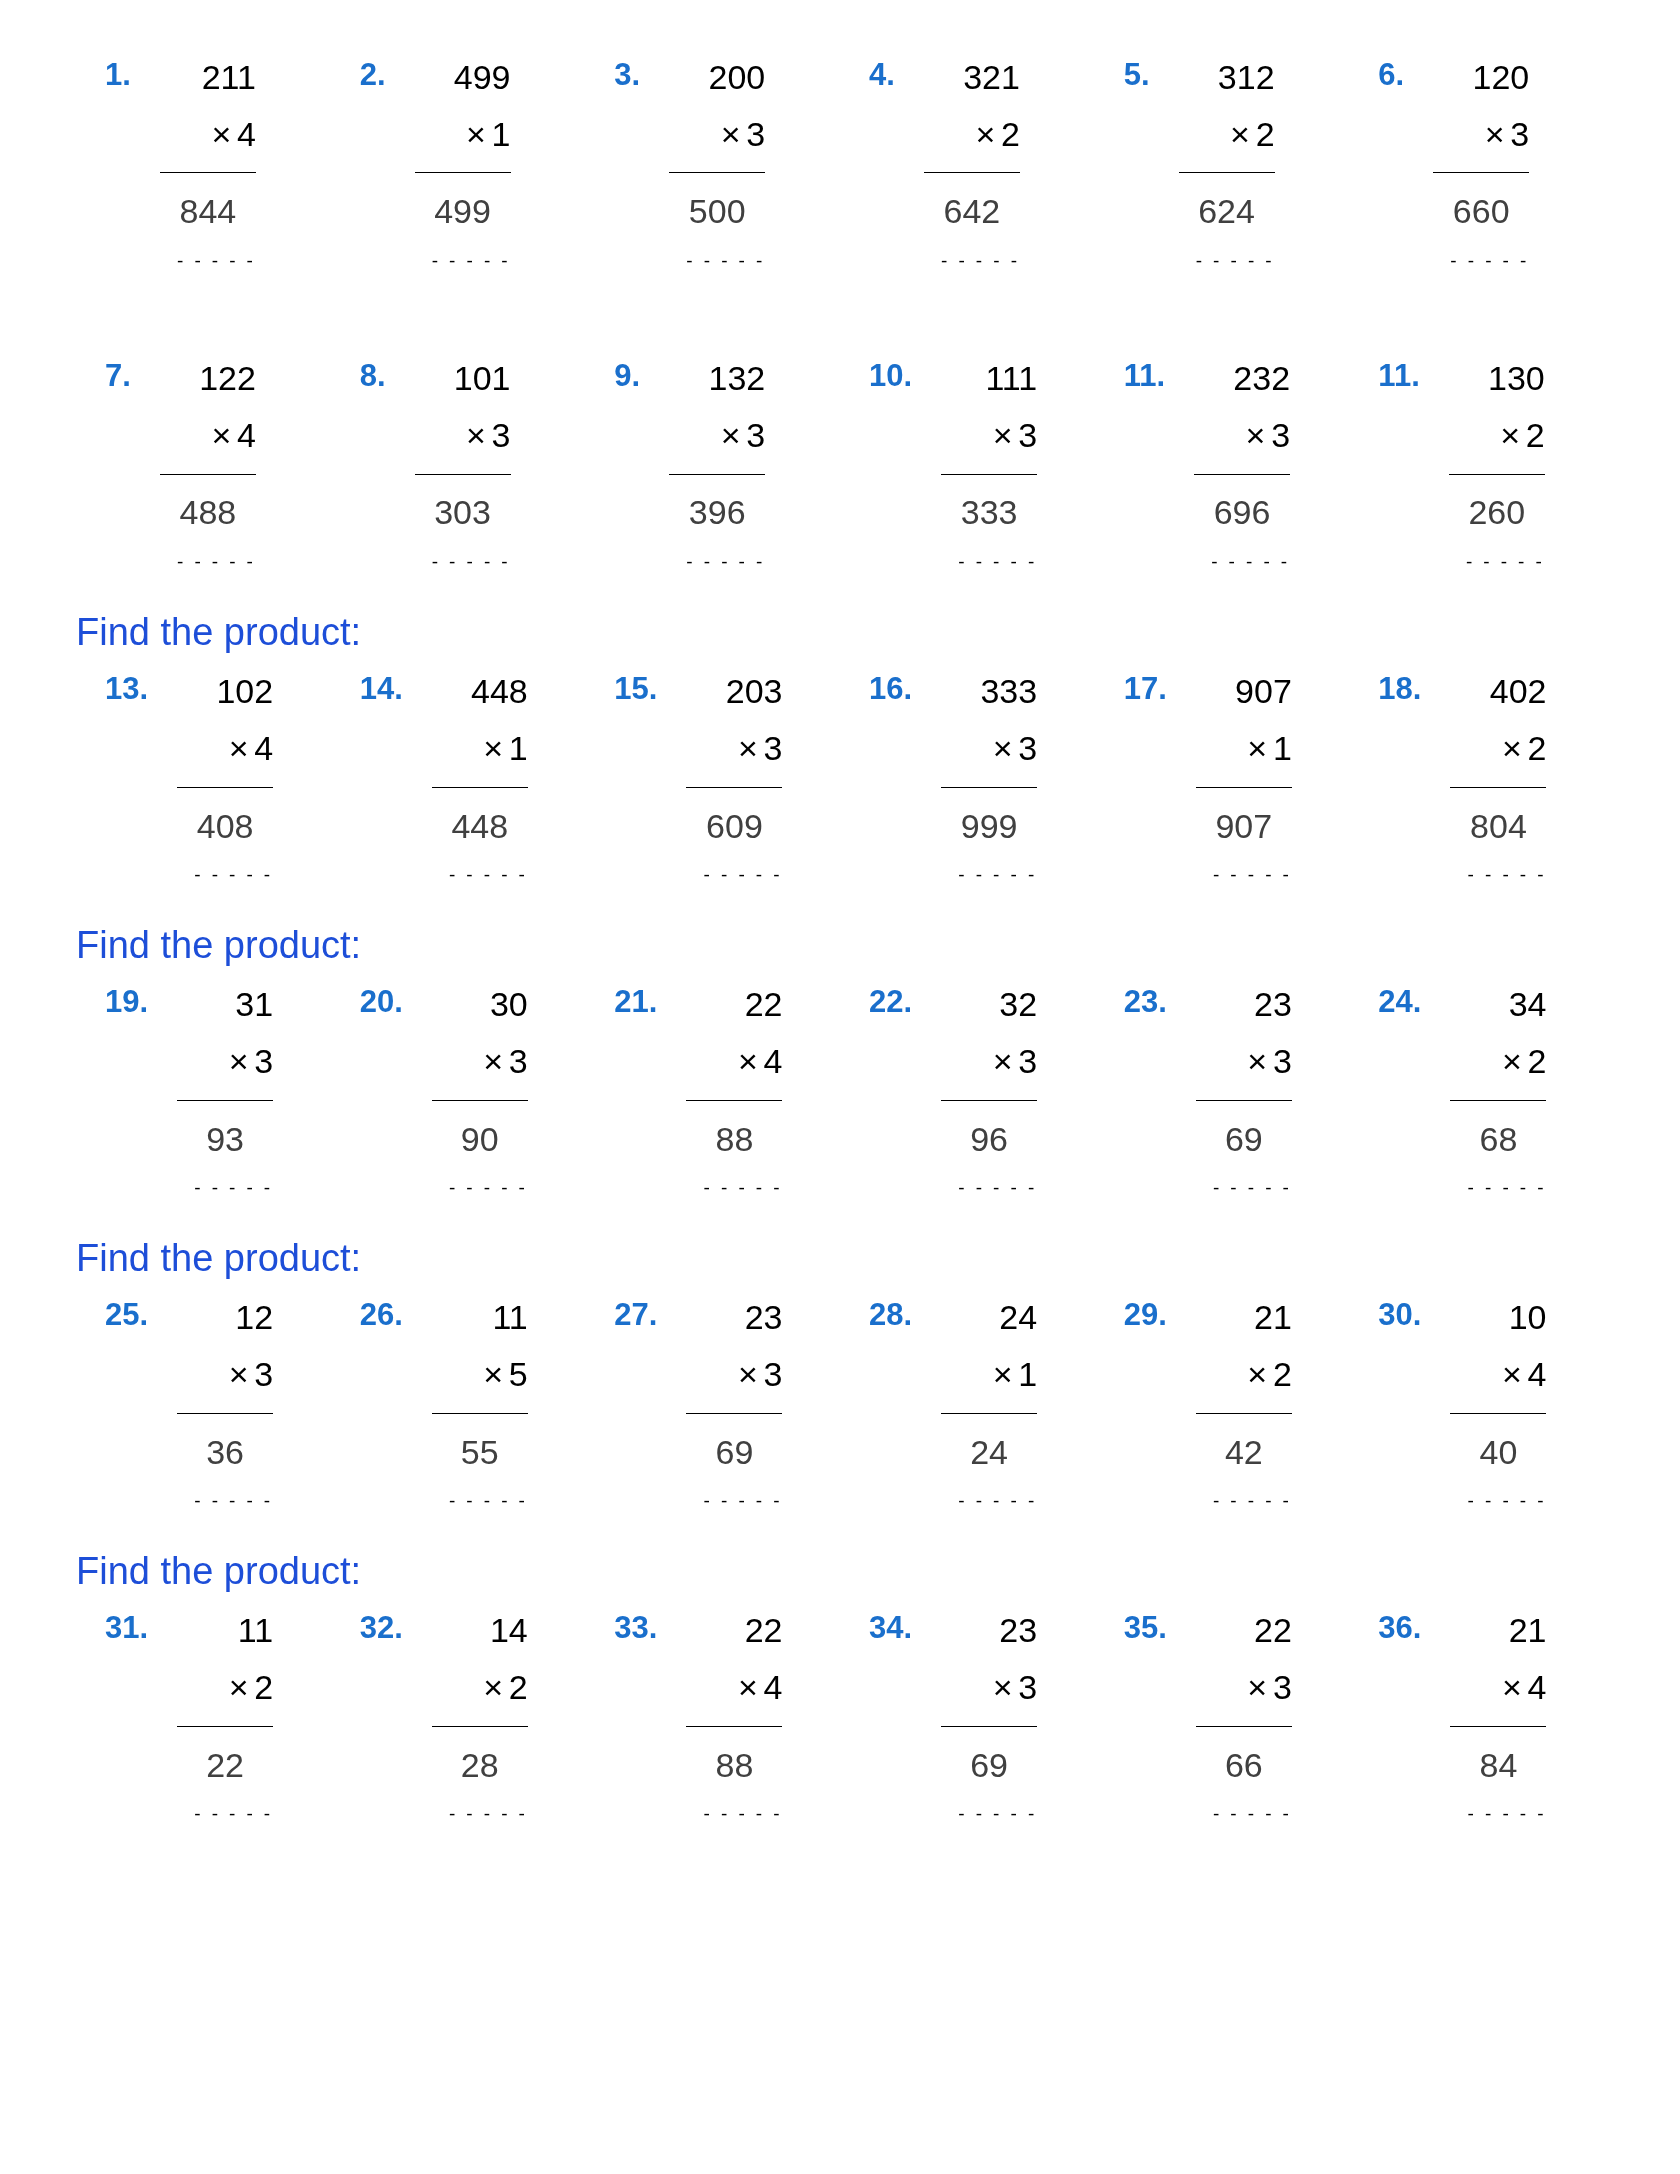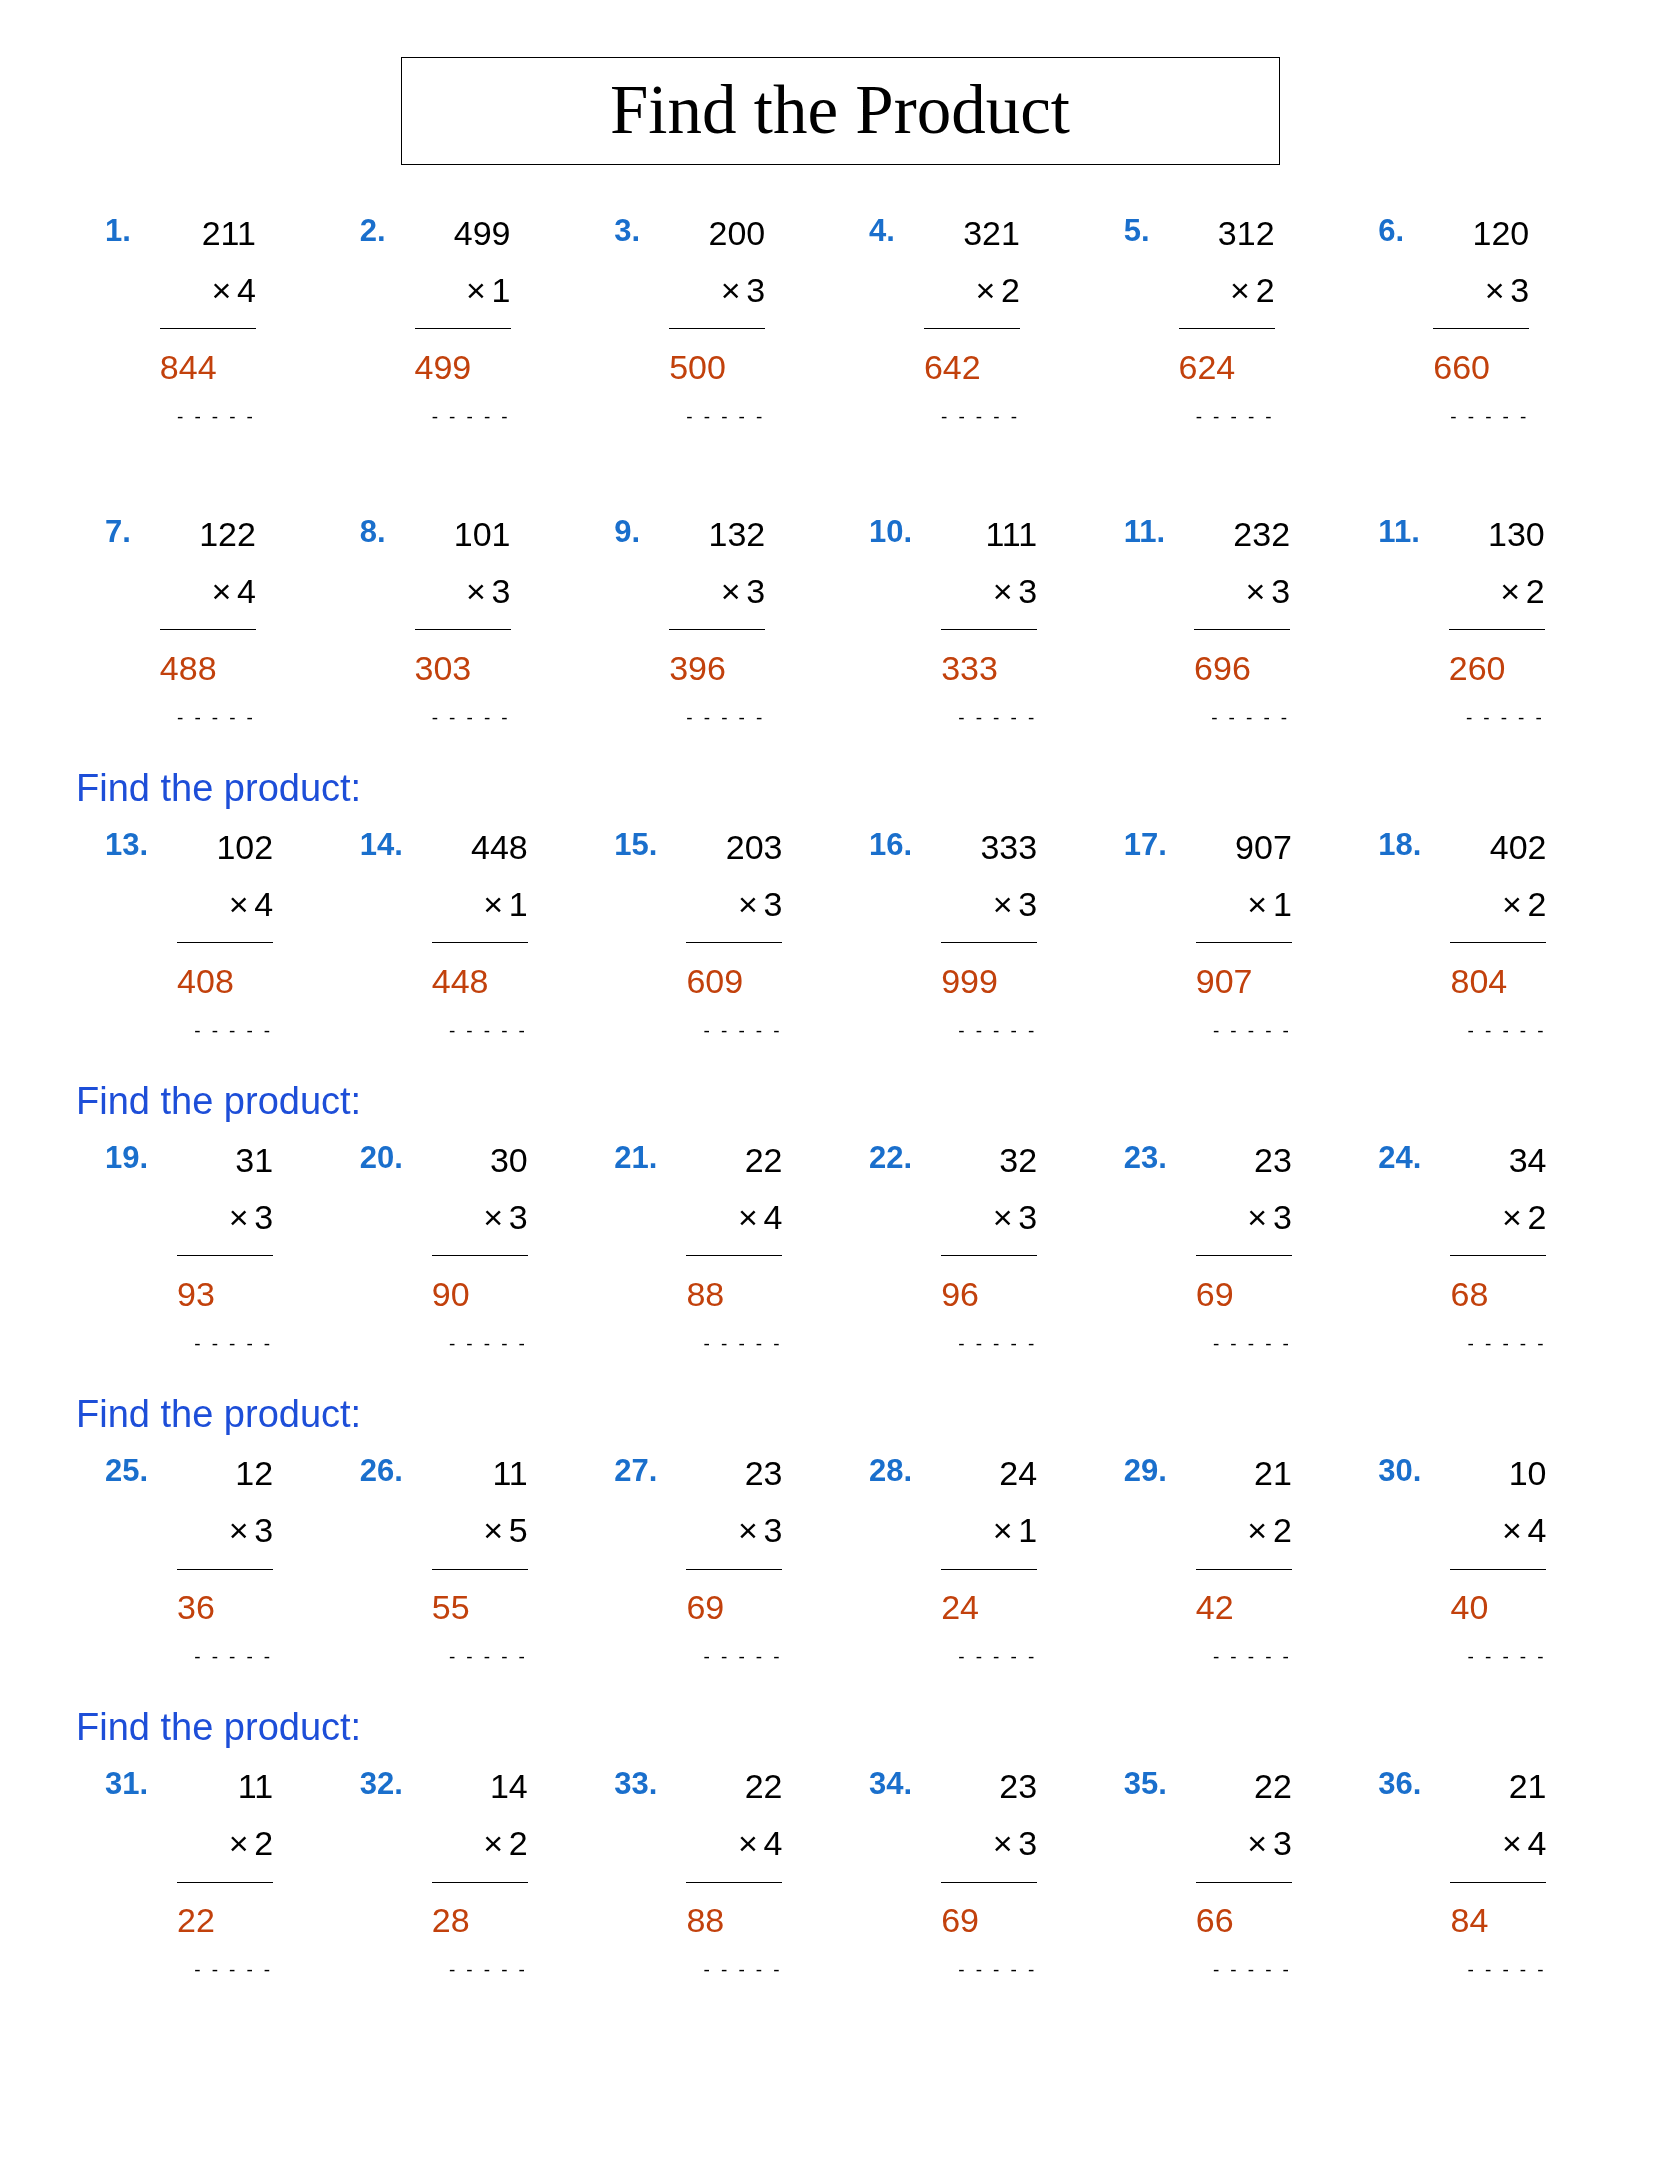--- a/index.html
+++ b/index.html
@@ -80,24 +80,24 @@
       color: #000;
     }
     .answer-line {
       width: 100%;
       border-top: 1.9px solid #000;
       margin-top: 1.9px;
       margin-bottom: 1.9px;
     }
     .answer-value {
       font-size: 34px;
-      color: #c2410c;
+      color: #404040;
       font-family: Arial, sans-serif;
       line-height: 1.2;
-      text-align: left;
+      text-align: center;
       width: 100%;
     }
     .dashes {
       font-size: 19px;
       color: #000;
       letter-spacing: 2.9px;
       margin-top: 1.9px;
     }
     .problem-wrapper {
       display: flex;
@@ -112,23 +112,20 @@
       display: inline-block;
       padding: 7.6px 19px;
       float: right;
       margin-top: 38px;
     }
   </style>
 </head>
 <body>
 
 <div>
-  <div class="page-title-box">
-    <span class="page-title">Find the Product</span>
-  </div>
 
   <div id="rows-container">
       <div class="problems-grid">
         <div class="problem-cell">
         <div class="problem-wrapper">
           <span class="problem-number">1.</span>
           <div class="problem-layout">
             <div class="top-number">211</div>
             <div class="multiplier-row">
               <span class="times-sign">×</span>

